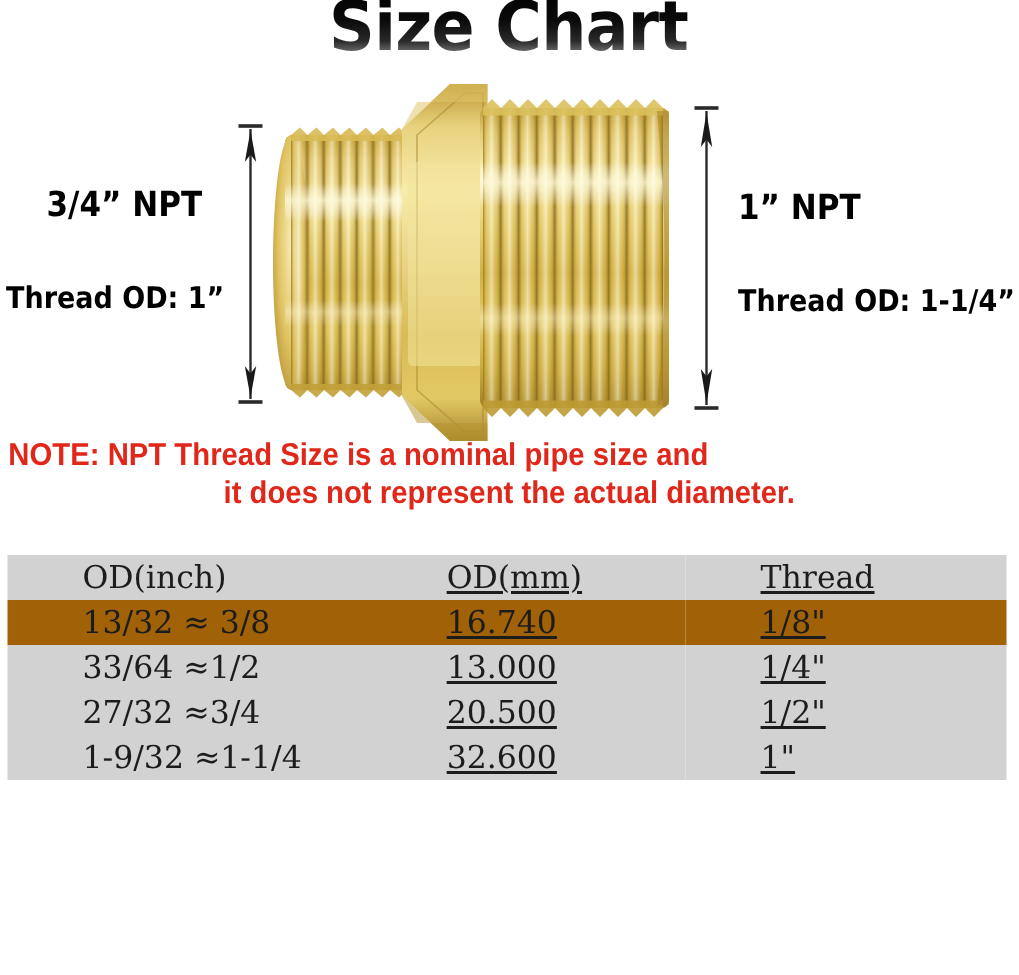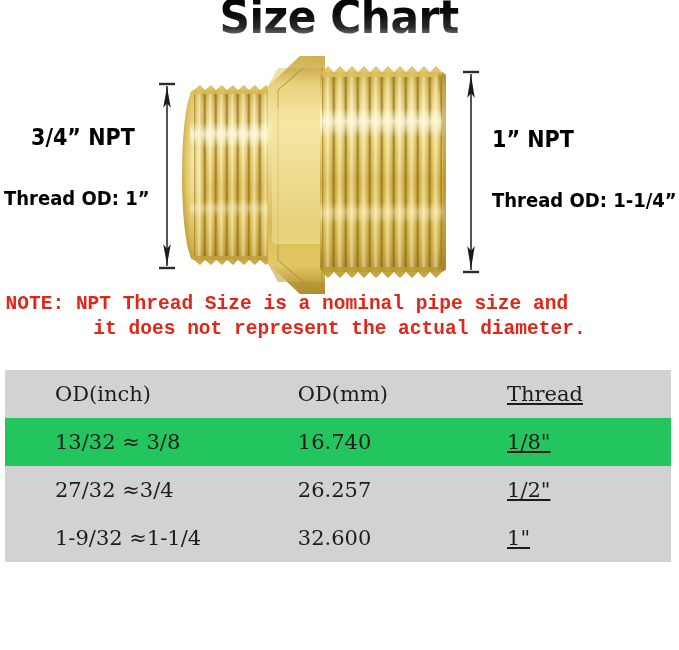--- a/index.html
+++ b/index.html
@@ -85,21 +85,21 @@
     transform-origin: left center;
   }
 
   
   #note-block {
     position: absolute;
     left: 0;
     top: 291px;
     width: 679px;
     text-align: center;
-    font-family: Liberation Mono, monospace;
+    font-family: Liberation Sans, sans-serif;
     font-weight: bold;
     font-size: 21px;
     line-height: 25px;
     color: #e0271a;
   }
   #note-block .note-line {
     display: block;
     transform: scaleX(0.93);
   }
   #note-line-1 { text-align: left; padding-left: 6px; transform-origin: left center; }
@@ -109,31 +109,31 @@
   #size-table {
     position: absolute;
     left: 5px;
     top: 370px;
     width: 666px;
     border-collapse: collapse;
     font-family: "DejaVu Serif", serif;
     font-size: 21px;
     color: #1c1c1c;
   }
-  #size-table tr { height: 48px; }
+  #size-table tr { height: 30px; }
   #size-table td {
     padding: 0;
     vertical-align: middle;
     font-weight: normal;
   }
   .row-dark  { background: #d2d2d2; }
-  .row-light { background: #22c55e; }
+  .row-light { background: #a16207; }
 
   .col-inch   { width: 250px; padding-left: 50px !important; }
-  .col-mm     { width: 200px; padding-left: 50px !important; }
+  .col-mm     { width: 200px; padding-left: 50px !important; text-decoration: underline; }
   .col-thread { width: 216px; padding-left: 50px !important; text-decoration: underline; }
 
   #size-table thead td { font-size: 21px; }
 </style>
 </head>
 <body>
 
 <div id="title-wrap">
   <span id="page-title">Size Chart</span>
 </div>
@@ -290,22 +290,27 @@
       <td class="col-thread">Thread</td>
     </tr>
   </thead>
   <tbody>
     <tr class="row-light">
       <td class="col-inch">13/32 ≈ 3/8</td>
       <td class="col-mm">16.740</td>
       <td class="col-thread">1/8"</td>
     </tr>
     <tr class="row-dark">
+      <td class="col-inch">33/64 ≈1/2</td>
+      <td class="col-mm">13.000</td>
+      <td class="col-thread">1/4"</td>
+    </tr>
+    <tr class="row-dark">
       <td class="col-inch">27/32 ≈3/4</td>
-      <td class="col-mm">26.257</td>
+      <td class="col-mm">20.500</td>
       <td class="col-thread">1/2"</td>
     </tr>
     <tr class="row-dark">
       <td class="col-inch">1-9/32 ≈1-1/4</td>
       <td class="col-mm">32.600</td>
       <td class="col-thread">1"</td>
     </tr>
   </tbody>
 </table>
 

